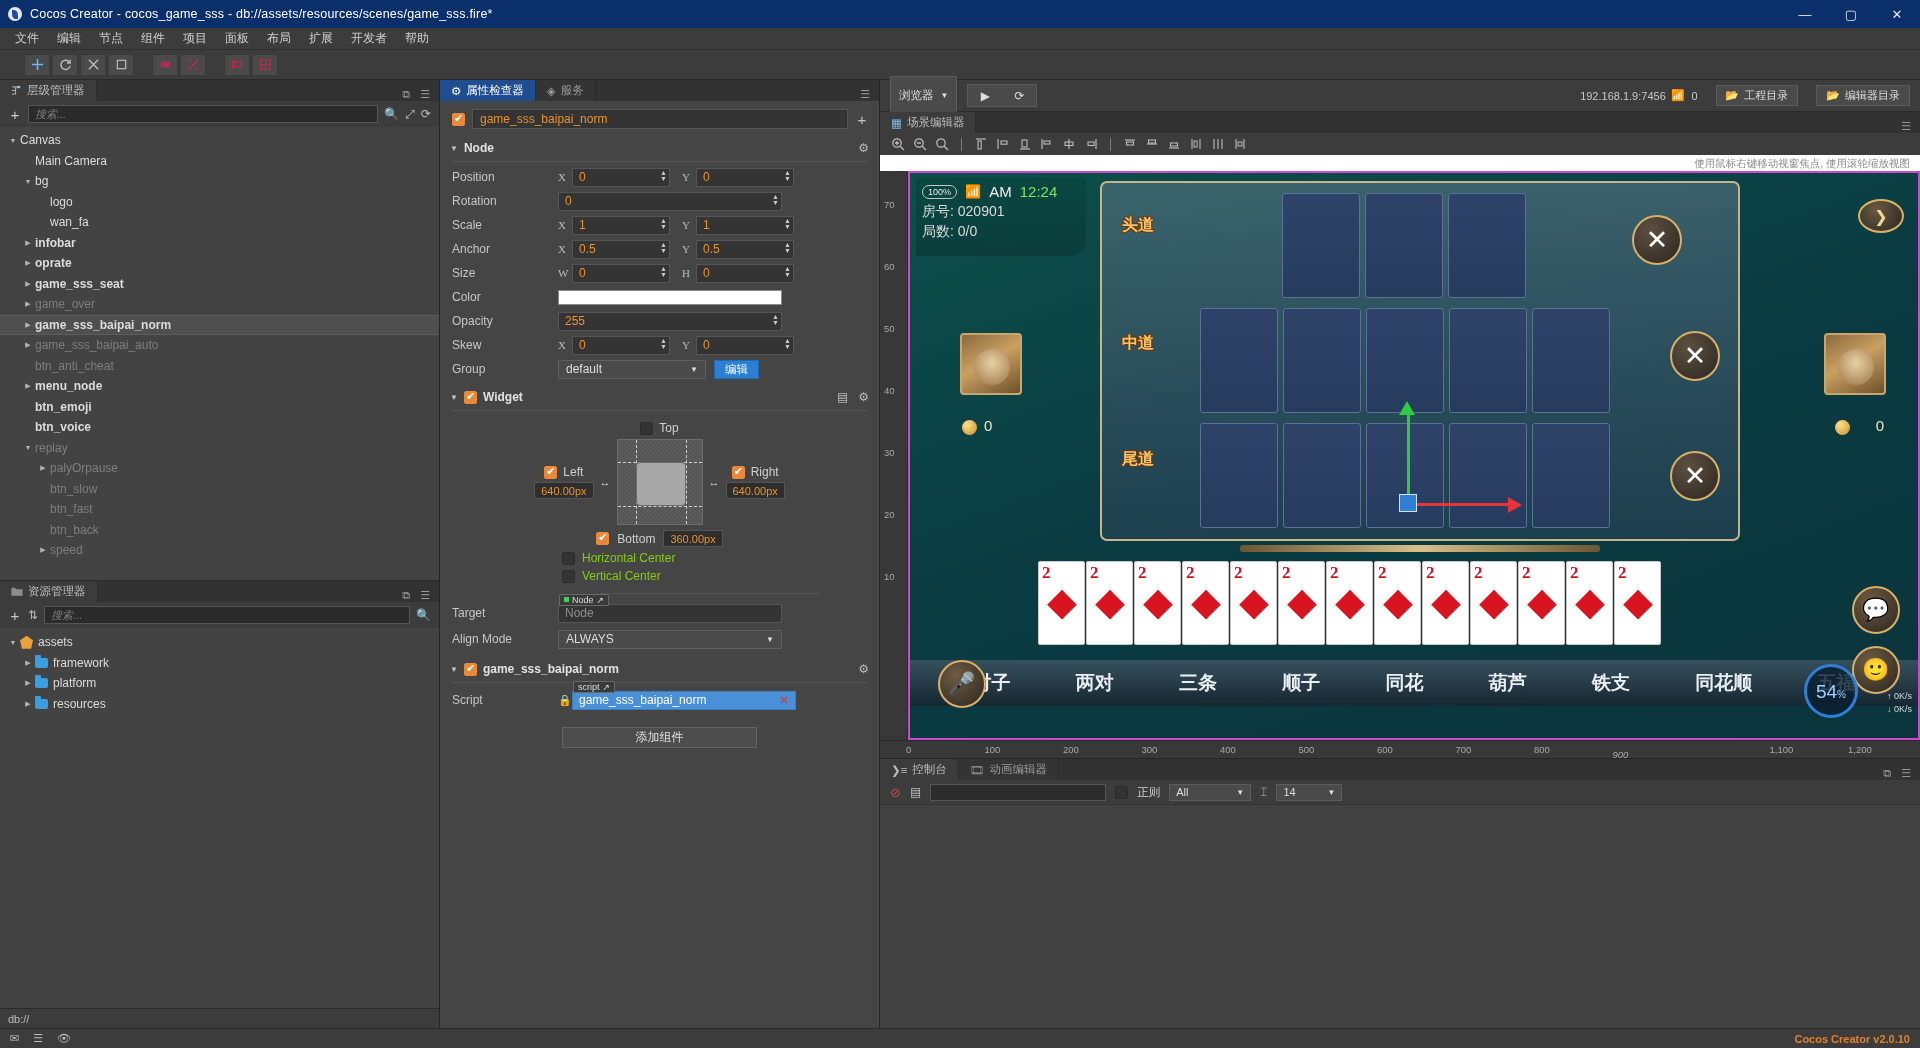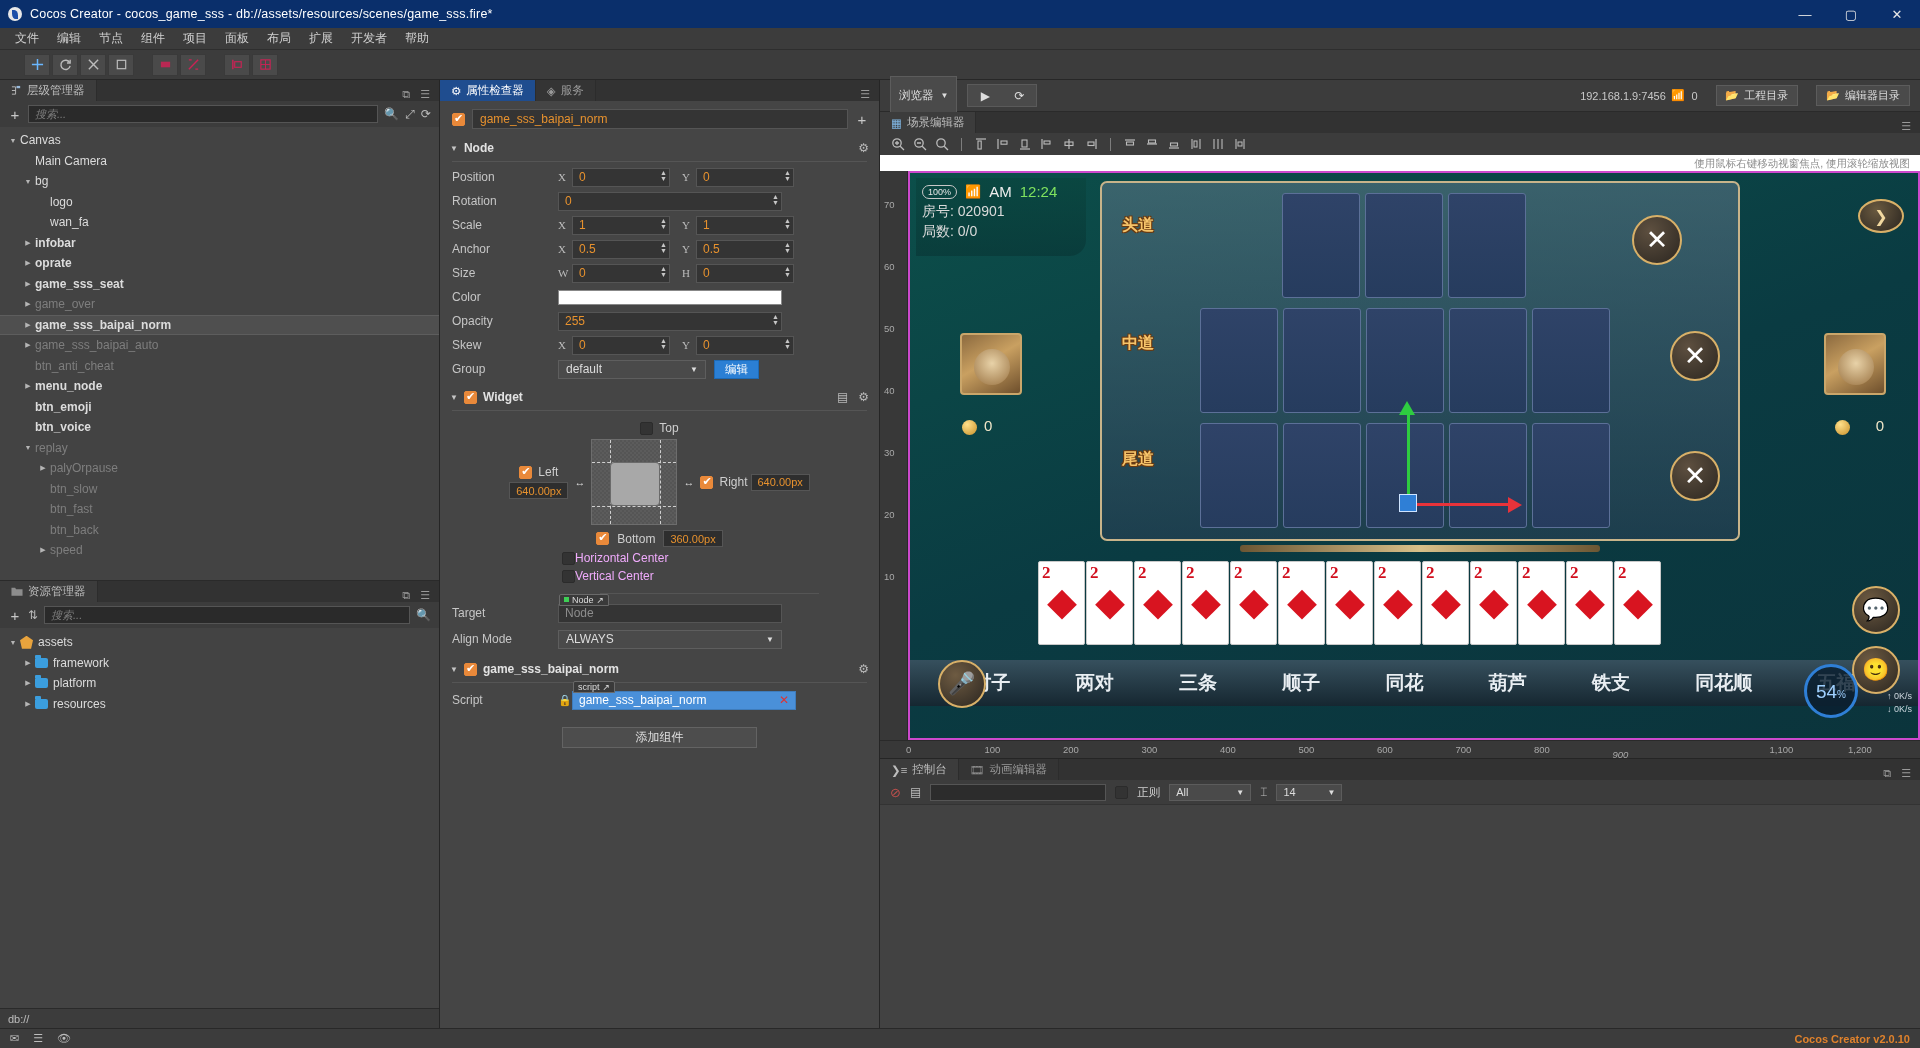--- a/index.html
+++ b/index.html
@@ -102,21 +102,21 @@
       display:flex;align-items:center;justify-content:center;padding:0 6px;}
   .wbox{width:86px;height:86px;background:#555;border:1px solid #6d6d6d;position:relative;
       background-image:linear-gradient(45deg,#5c5c5c 25%,transparent 25%,transparent 75%,#5c5c5c 75%),
                        linear-gradient(45deg,#5c5c5c 25%,transparent 25%,transparent 75%,#5c5c5c 75%);
       background-size:4px 4px;background-position:0 0,2px 2px;}
   .wbox .dashv{position:absolute;top:0;bottom:0;border-left:1px dashed #cfcfcf;}
   .wbox .dashh{position:absolute;left:0;right:0;border-top:1px dashed #cfcfcf;}
   .wbox .inner{position:absolute;left:18px;top:22px;width:50px;height:44px;background:#a8a8a8;
       border:1px solid #6a6a6a;border-radius:4px;}
   .arrh{color:#ddd;font-size:11px;}
-  .cbrow{display:flex;align-items:center;margin:4px 0 0 110px;font-size:12px;color:#f0abfc;}
+  .cbrow{display:flex;align-items:center;gap:7px;margin:4px 0 0 110px;font-size:12px;color:#84cc16;}
   .tagchip{position:absolute;top:-11px;left:0;height:12px;background:#3a3a3a;border:1px solid #6a6a6a;
      display:flex;align-items:center;gap:3px;padding:0 4px;font-size:9px;color:#ddd;border-radius:2px 2px 0 0;}
   .addbtn{width:195px;height:21px;margin:14px auto 0;background:#4d4d4d;border:1px solid #636363;
      display:flex;align-items:center;justify-content:center;font-size:12px;color:#e0e0e0;}
 
   
   #rightcol{flex:1;display:flex;flex-direction:column;}
   #playbar{height:32px;background:#3c3c3c;display:flex;align-items:center;padding:0 10px;gap:10px;
      border-bottom:1px solid #2a2a2a;}
   .browsersel{height:39px;background:#4a4a4a;border:1px solid #5c5c5c;display:flex;align-items:center;
@@ -605,21 +605,21 @@
           </div>
           <span class="arrh">↔</span>
           <div class="wbox">
             <div class="dashv" style="left:18px"></div>
               <div class="dashv" style="left:68px"></div>
             <div class="dashh" style="top:22px"></div>
               <div class="dashh" style="top:66px"></div>
             <div class="inner"></div>
           </div>
           <span class="arrh">↔</span>
-          <div style="display:flex;flex-direction:row;align-items:center;gap:3px">
+          <div style="display:flex;flex-direction:column;align-items:center;gap:3px">
             <div style="display:flex;align-items:center;gap:6px">
               <div class="cb on"></div>
               <span class="wlbl">Right</span>
             </div>
             <div class="pxf">
                 <span>640.00px</span>
               </div>
           </div>
         </div>
         <div class="wgtrow" style="margin-top:5px;gap:8px">

